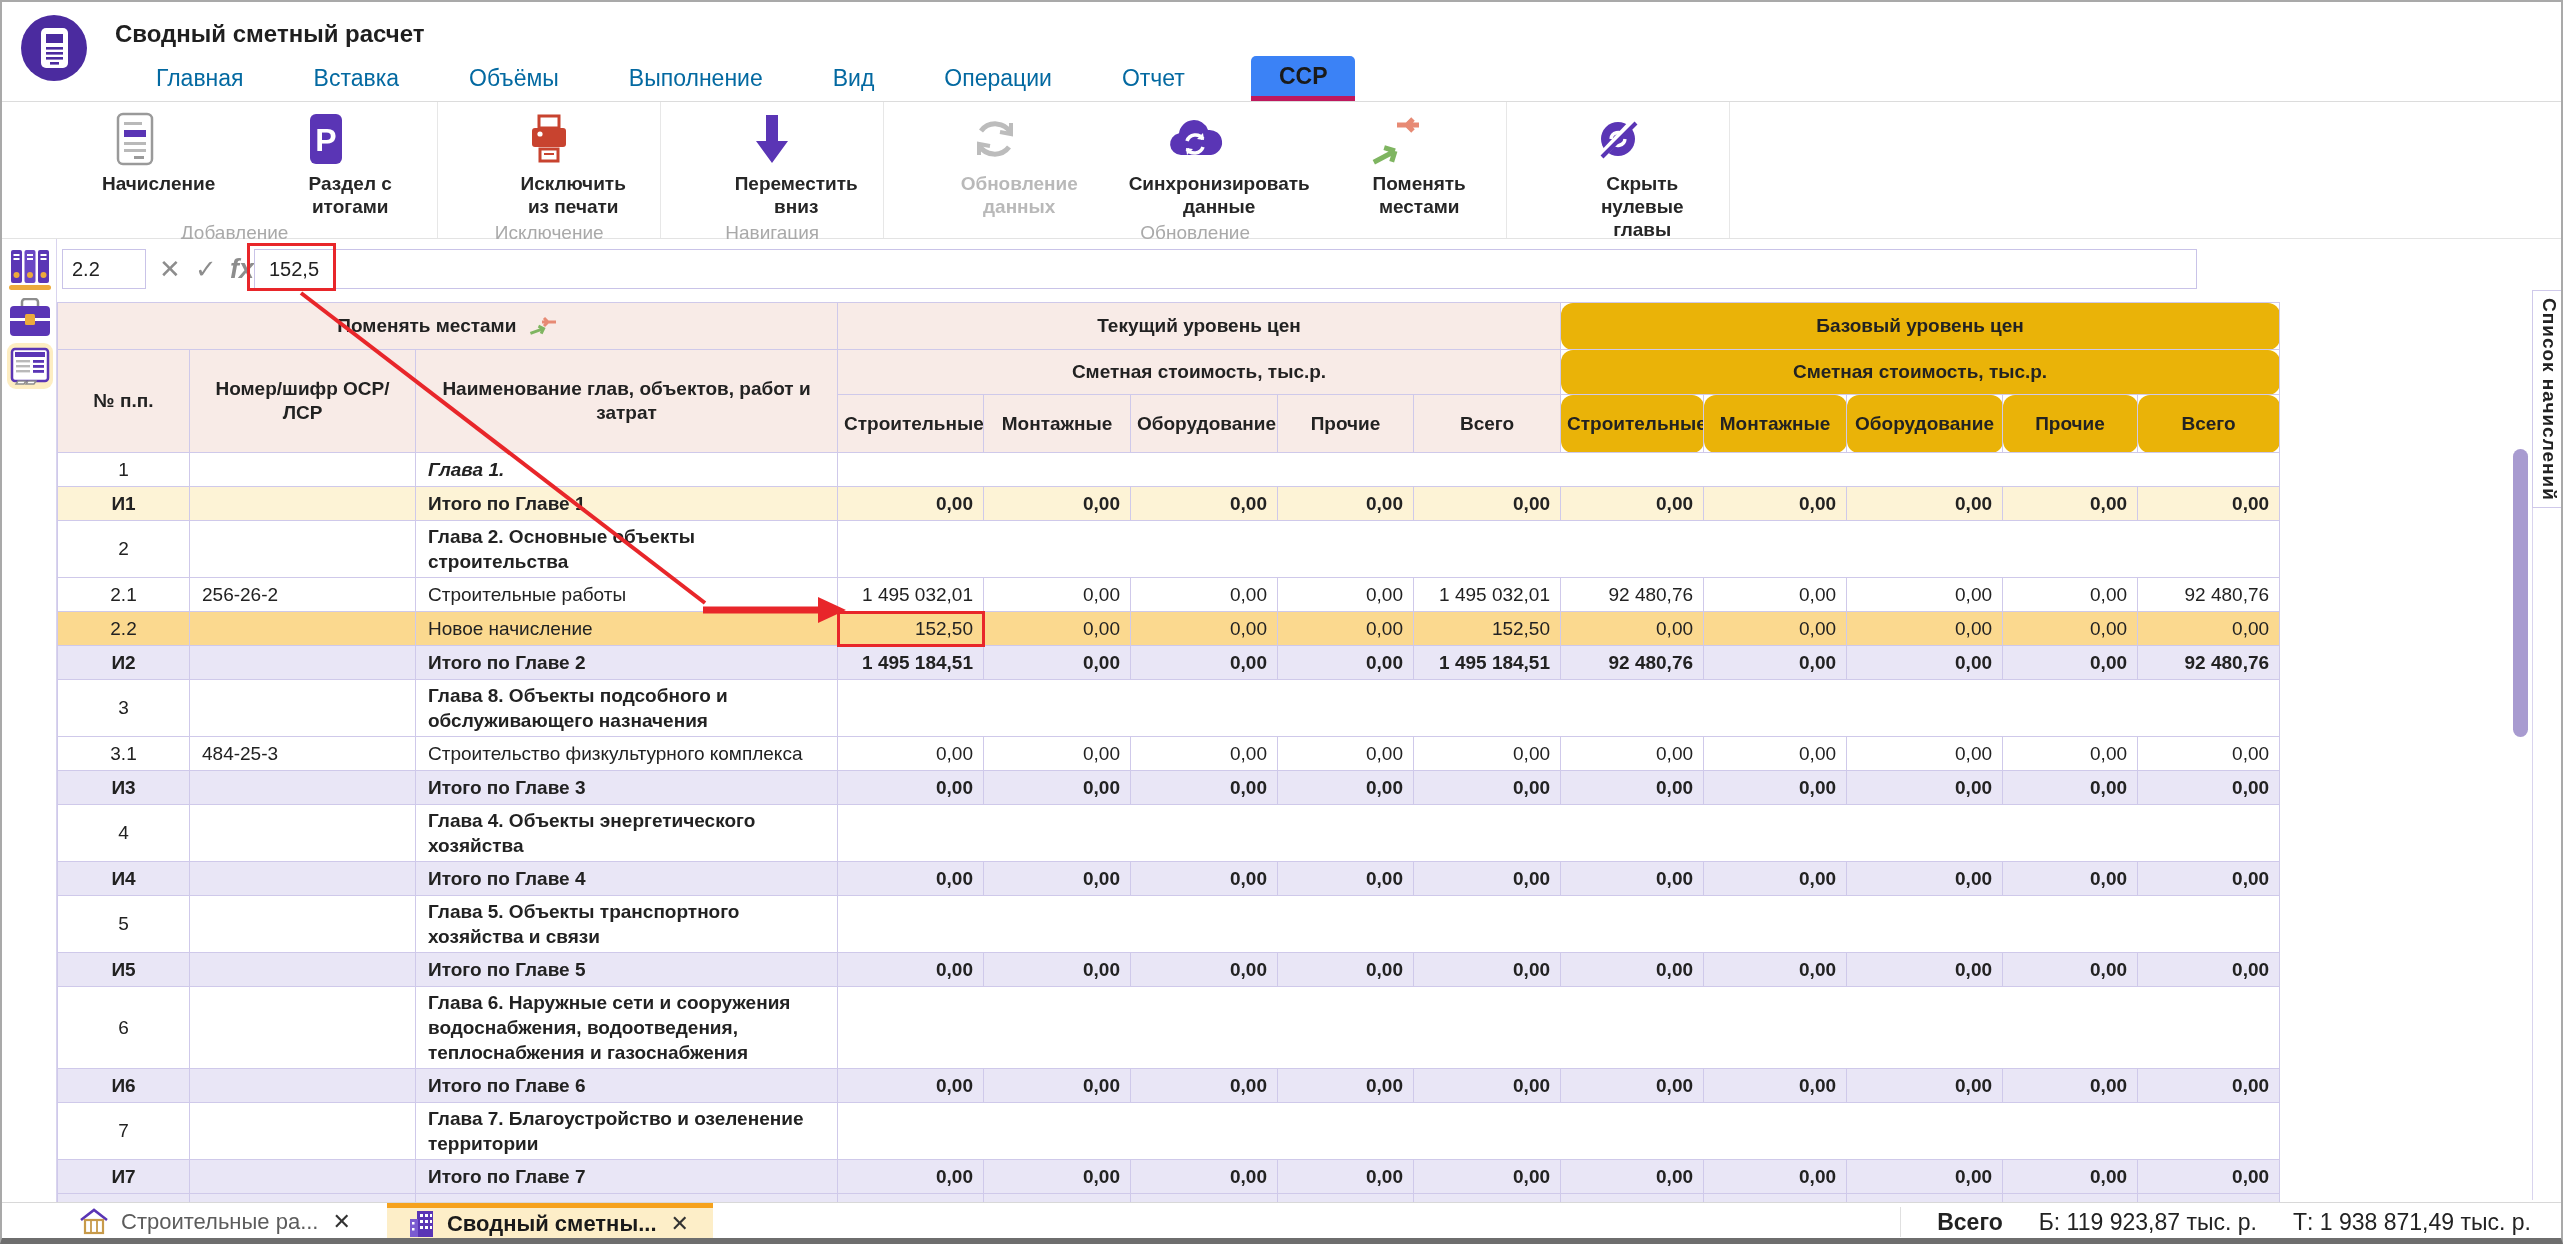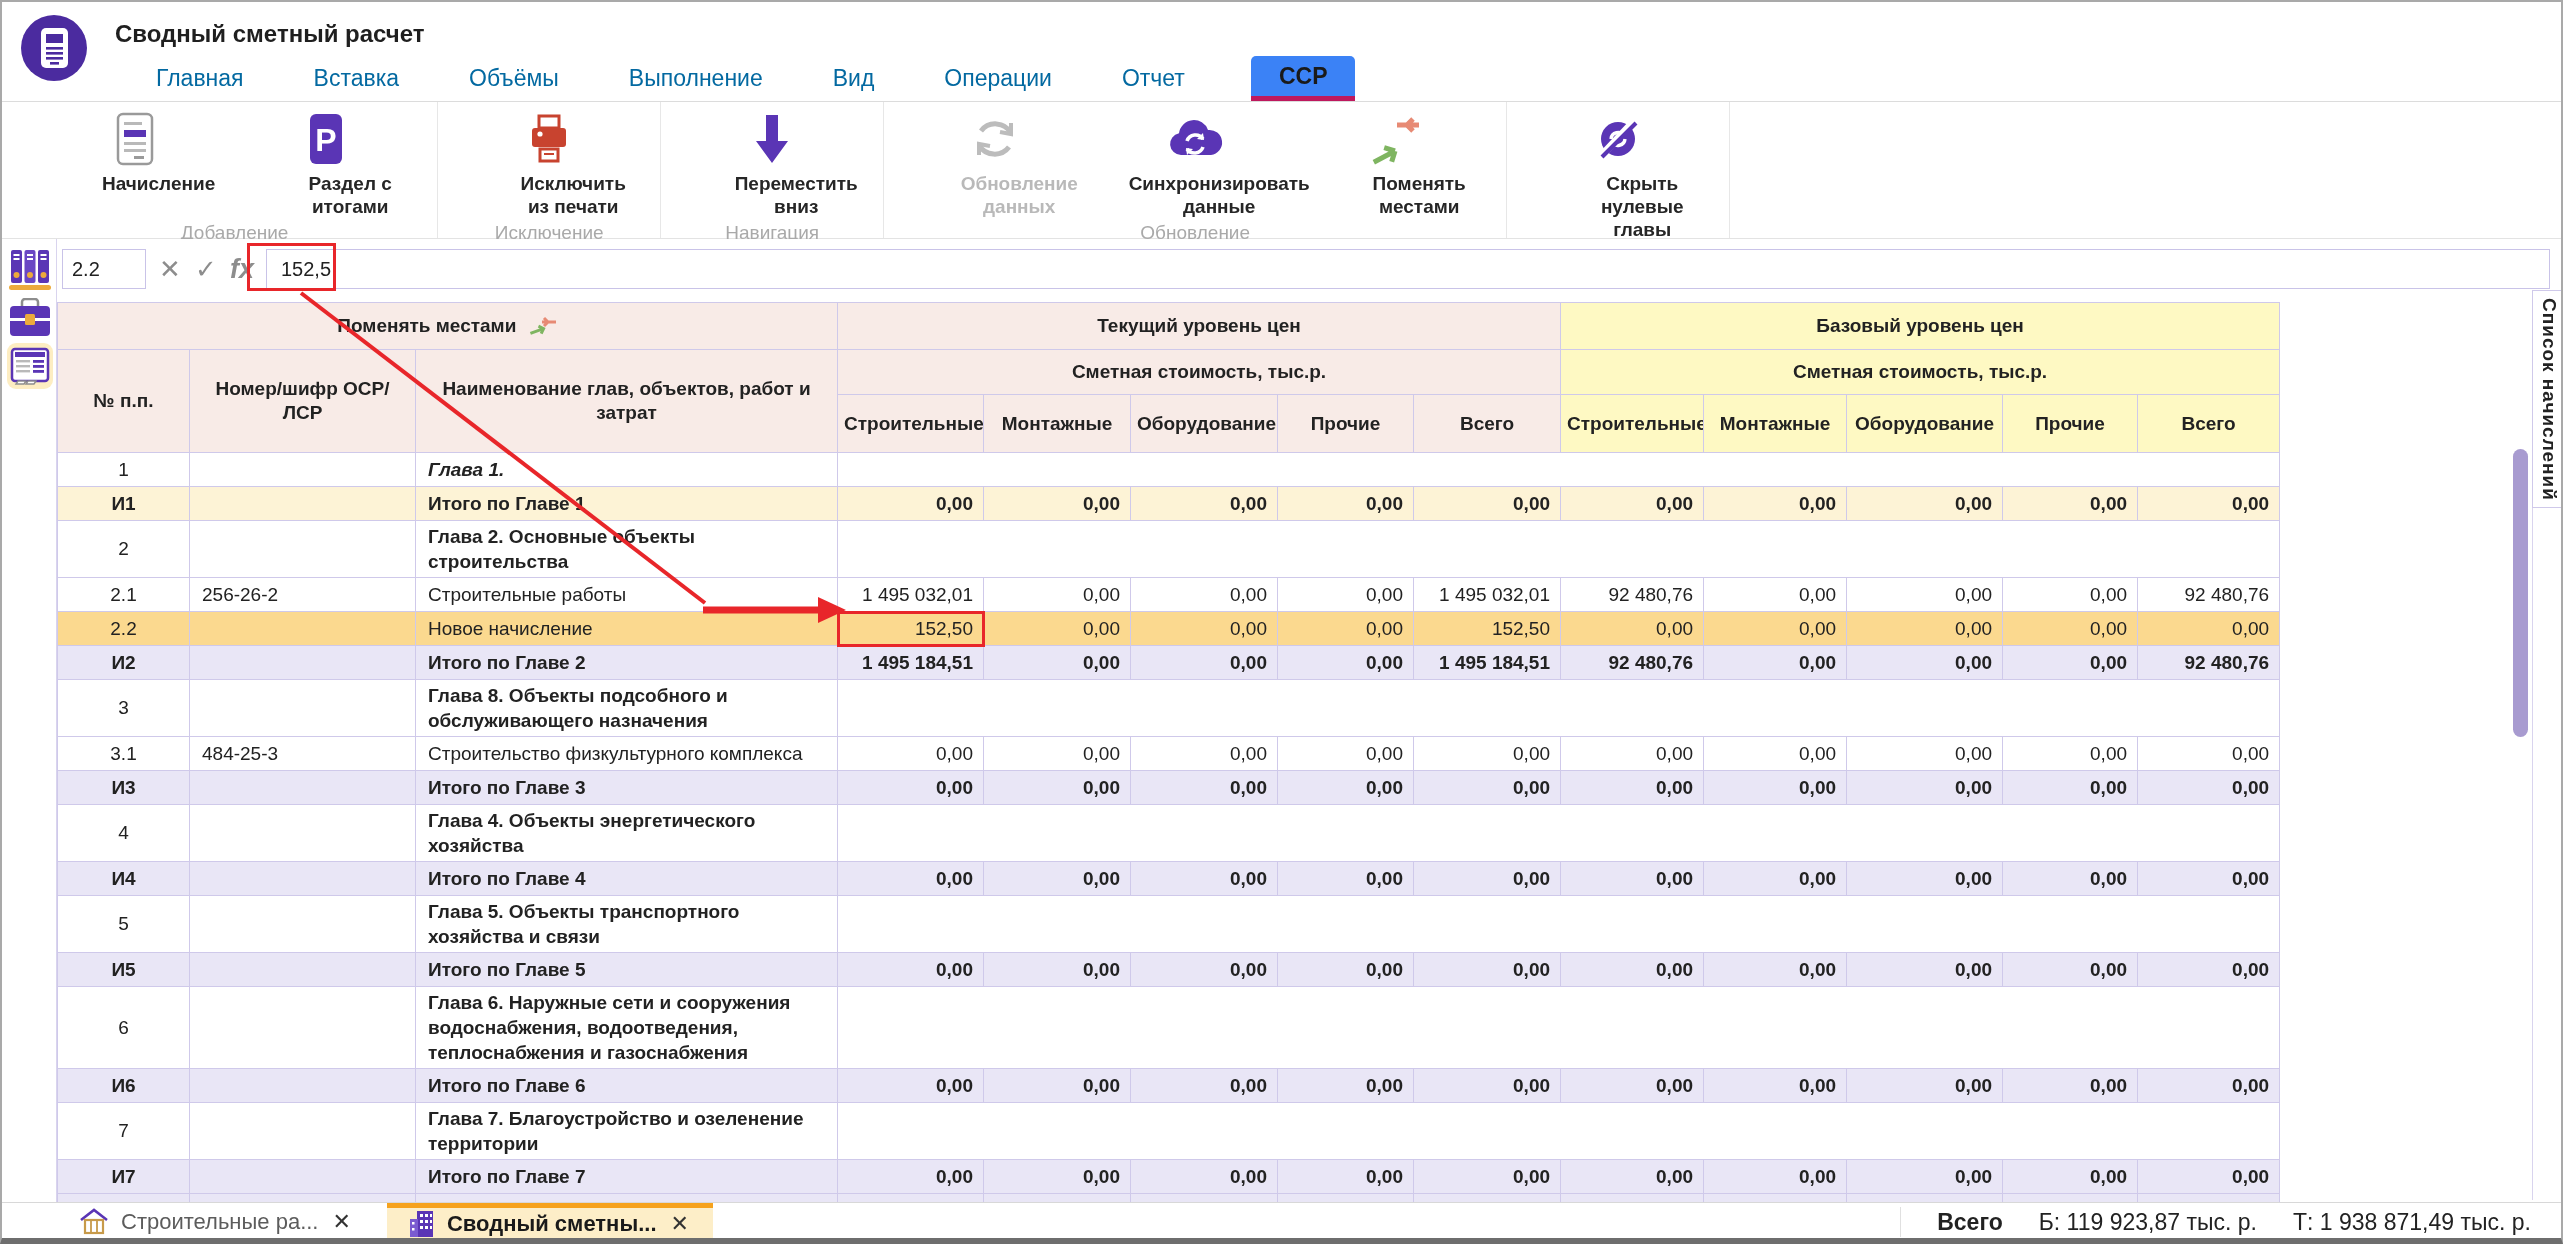--- a/index.html
+++ b/index.html
@@ -24,34 +24,34 @@
   .rbtn .ricon { height:62px; display:flex; align-items:center; justify-content:center; }
   .rbtn .rlabel { font-size:19px; font-weight:bold; color:#262626; text-align:center; line-height:23px; margin-top:2px;margin-left:48px; }
   .rbtn.disabled .rlabel { color:#b9b9b9; }
   .rgroup-label { font-size:19px; color:#a9a9a9; text-align:center; padding:4px 0 3px; }
 
   
   .formula-row { position:absolute; left:0; top:237px; width:100%; height:60px; background:#fff; }
   .cellref { position:absolute; left:60px; top:10px; width:84px; height:40px; border:1px solid #c9c3e8; font-size:20px; padding:0 9px; color:#222; font-family:inherit; }
   .ficon { position:absolute; top:10px; height:40px; display:flex; align-items:center; justify-content:center; color:#8d8d8d; font-size:26px; font-weight:bold; cursor:default; }
   .fx { font-style:italic; font-size:27px; }
-  .fmain { position:absolute; left:264px; top:10px; width:2284px; height:40px; border:1px solid #c9c3e8; font-size:20px; padding:0 14px; color:#222; font-family:inherit; }
+  .fmain { position:absolute; left:252px; top:10px; width:1943px; height:40px; border:1px solid #c9c3e8; font-size:20px; padding:0 14px; color:#222; font-family:inherit; }
 
   
   .left-rail { position:absolute; left:0; top:237px; width:55px; height:963px; background:#fff; border-right:1px solid #d9d4ee; }
   .rail-icon { position:absolute; left:5px; width:46px; height:46px; display:flex; align-items:center; justify-content:center; border-radius:9px; }
   .rail-icon.active { background:#fdedc2; }
 
   
   .grid-wrap { position:absolute; left:55px; top:300px; width:2224px; height:900px; overflow:hidden; }
   table.grid { border-collapse:collapse; table-layout:fixed; width:2222px; }
   .grid td, .grid th { border:1px solid #cfc9ea; font-size:19px; vertical-align:middle; overflow:hidden; }
   .grid th { font-weight:bold; text-align:center; line-height:24px; padding:2px 6px; }
   .th-pink { background:#f8ebe7; }
-  .th-green { background:#fef9c3; }
+  .th-green { background:#eab308;border-radius:12px; }
   .hA td,.hA th { height:47px; }
   .hB th { height:45px; }
   .hC th { height:58px; }
   .grid td.num { text-align:center; padding:2px 4px; }
   .grid td.code { text-align:left; padding:2px 12px; }
   .grid td.name { text-align:left; padding:3px 12px; line-height:25px; }
   .grid td.val { text-align:right; padding:2px 10px; }
   .lines-1 td { height:34px; }
   .lines-2 td { height:56px; }
   .lines-3 td { height:76px; }

